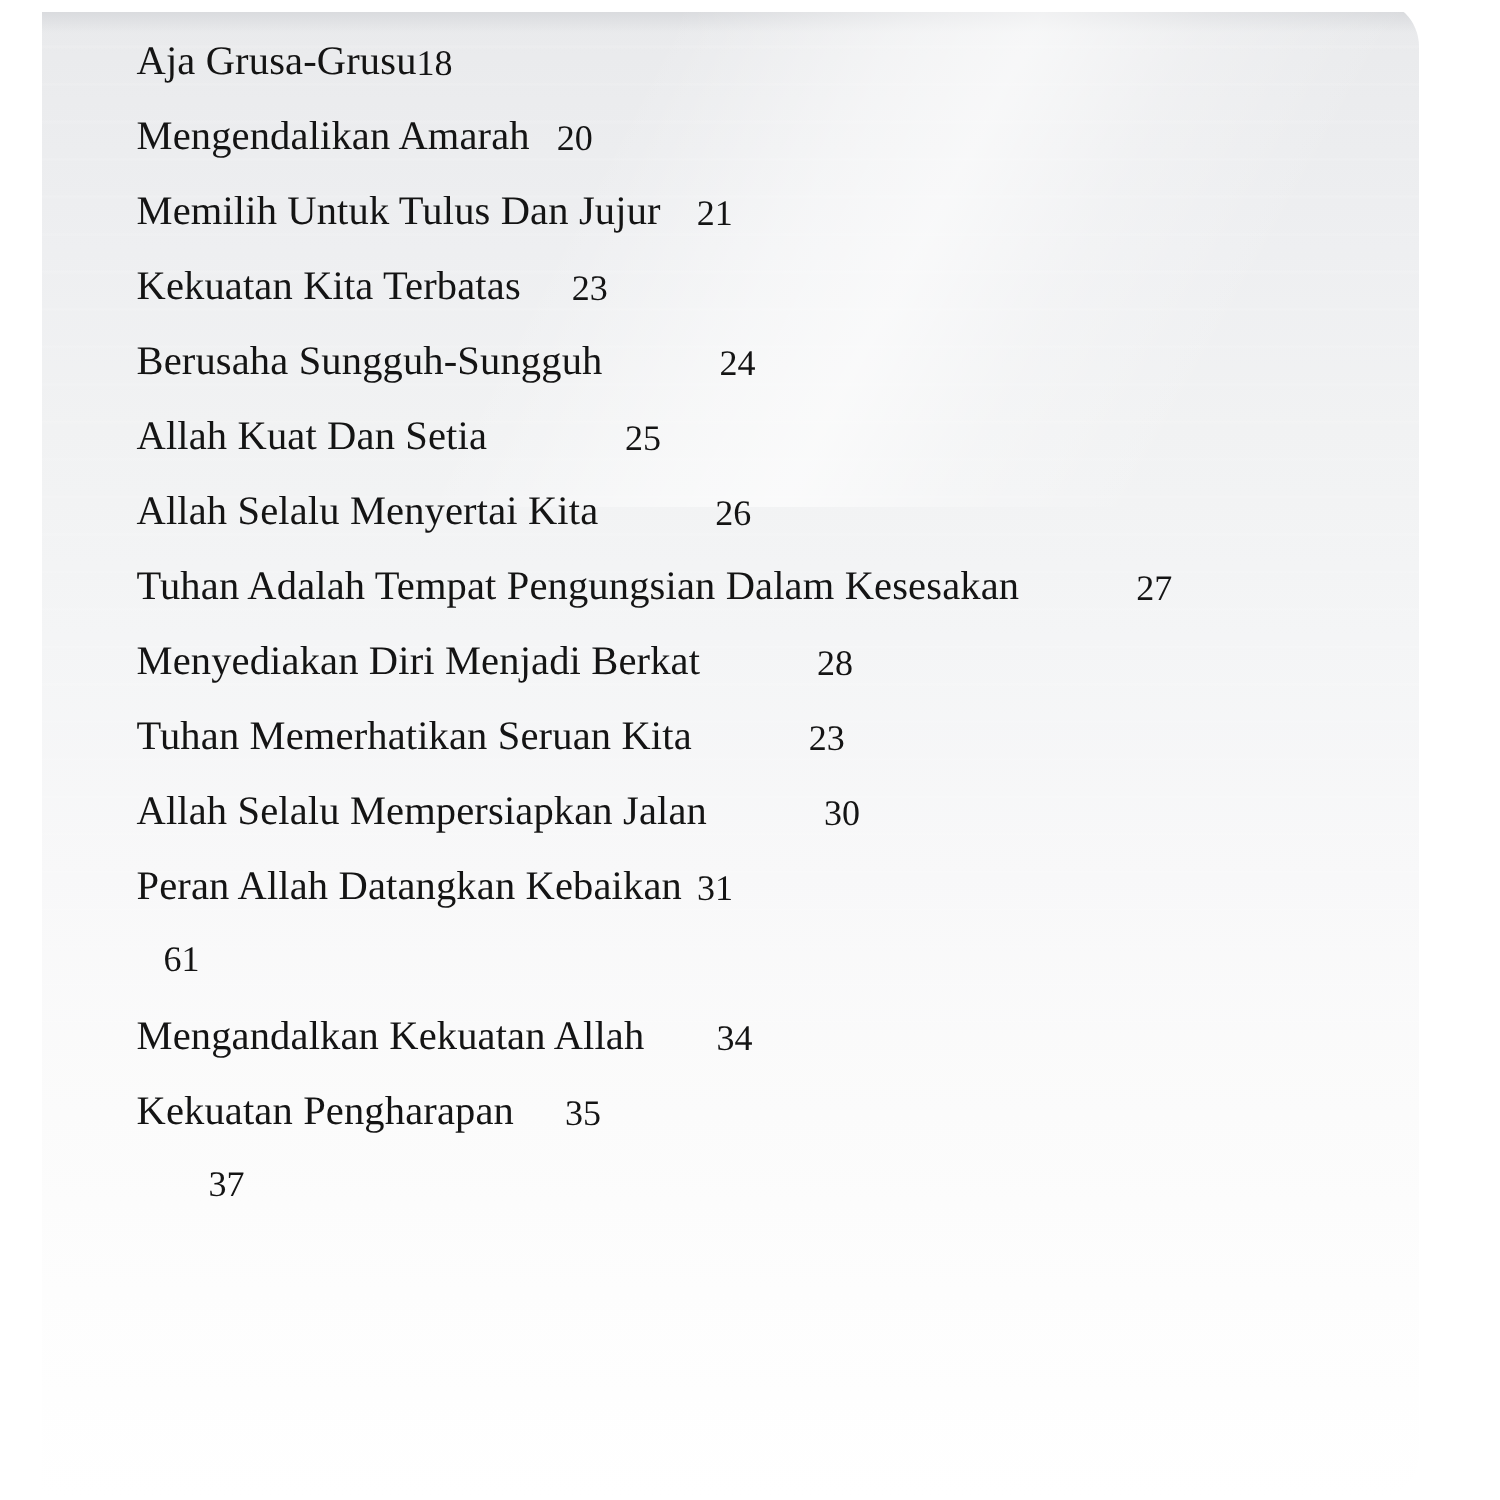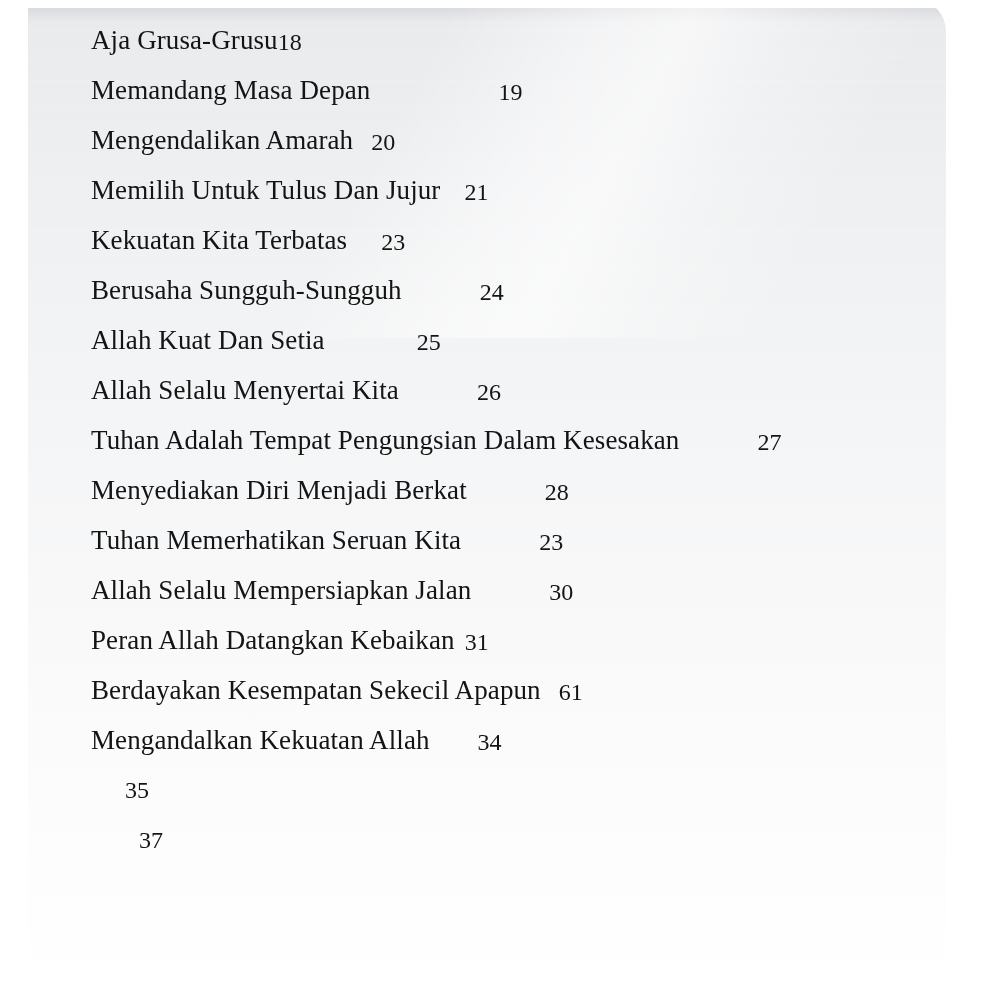--- a/index.html
+++ b/index.html
@@ -148,25 +148,20 @@
     <div class="sheen-diagonal"></div>
   </div>
 
   <div class="toc-list" id="toc-list">
       <div class="toc-entry">
         <span class="entry-title">Aja Grusa-Grusu</span>
         <span class="spacer gap-0"></span>
         <span class="entry-page">18</span>
       </div>
       <div class="toc-entry">
-        <span class="entry-title">Memandang Masa Depan</span>
-        <span class="spacer gap-10"></span>
-        <span class="entry-page">19</span>
-      </div>
-      <div class="toc-entry">
         <span class="entry-title">Mengendalikan Amarah</span>
         <span class="spacer gap-2"></span>
         <span class="entry-page">20</span>
       </div>
       <div class="toc-entry">
         <span class="entry-title">Memilih Untuk Tulus Dan Jujur</span>
         <span class="spacer gap-3"></span>
         <span class="entry-page">21</span>
       </div>
       <div class="toc-entry">
@@ -208,30 +203,30 @@
         <span class="entry-title">Allah Selalu Mempersiapkan Jalan</span>
         <span class="spacer gap-7"></span>
         <span class="entry-page">30</span>
       </div>
       <div class="toc-entry">
         <span class="entry-title">Peran Allah Datangkan Kebaikan</span>
         <span class="spacer gap-1"></span>
         <span class="entry-page">31</span>
       </div>
       <div class="toc-entry">
-        <span class="entry-title">Berdayakan Kesempatan Sekecil Apapun</span>
         <span class="spacer gap-2"></span>
         <span class="entry-page">61</span>
       </div>
       <div class="toc-entry">
         <span class="entry-title">Mengandalkan Kekuatan Allah</span>
         <span class="spacer gap-5"></span>
         <span class="entry-page">34</span>
       </div>
       <div class="toc-entry">
+        <span class="entry-title">Kekuatan Pengharapan</span>
         <span class="spacer gap-4"></span>
         <span class="entry-page">35</span>
       </div>
       <div class="toc-entry">
         <span class="spacer gap-5"></span>
         <span class="entry-page">37</span>
       </div>
     </div>
 
 </div>

